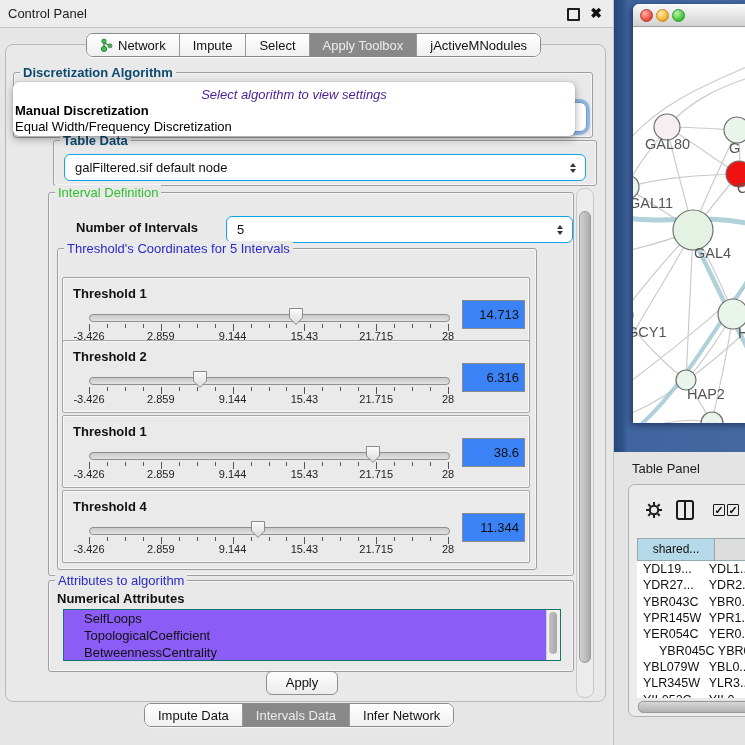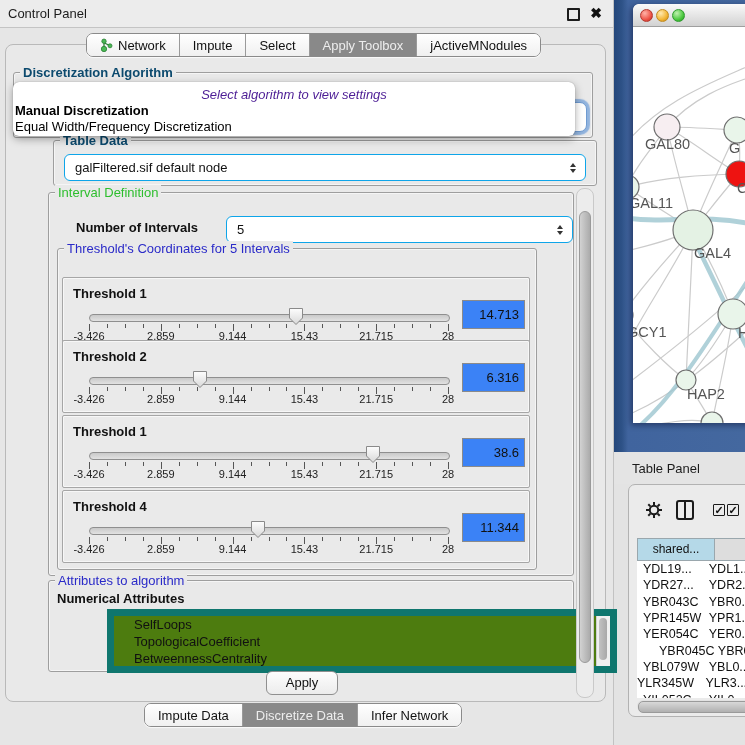--- a/index.html
+++ b/index.html
@@ -50,21 +50,21 @@
   .th-label{position:absolute;left:10px;top:8px;font-size:13px;font-weight:bold;color:#111;}
   .th-track{position:absolute;left:26px;top:36px;width:359px;height:6px;border:1px solid #8f8f8f;border-radius:4px;
             background:linear-gradient(#c9c9c9,#e2e2e2);}
   .th-thumb{position:absolute;top:29px;width:16px;height:19px;z-index:3;}
   .th-tick{position:absolute;width:1px;background:#555;}
   .th-ticklabel{position:absolute;top:52px;width:46px;margin-left:-23px;text-align:center;font-size:11px;font-weight:normal;color:#222;}
   .th-value{position:absolute;left:399px;top:22px;width:56px;height:27px;background:#3b82f6;border:1px solid #8a8a8a;
             font-size:13px;color:#111;text-align:right;line-height:27px;padding-right:5px;}
 
   
-  .attr-list{position:absolute;left:14px;top:28px;width:496px;height:50px;background:#4d7c0f;border:7px solid #0f766e;overflow:hidden;margin-left:44px;}
+  .attr-list{position:absolute;left:14px;top:28px;width:496px;height:50px;background:#8b5cf6;border:1px solid #0f766e;overflow:hidden;}
   .attr-item{font-size:13px;color:#111;line-height:17px;padding-left:20px;white-space:nowrap;}
   .list-scroll{position:absolute;right:0;top:0;width:13px;height:100%;background:#f0f0f0;border-left:1px solid #d0d0d0;}
   .list-thumb{position:absolute;left:2px;top:2px;width:8px;height:42px;border-radius:4px;background:linear-gradient(90deg,#c2c2c2,#a8a8a8);}
 
   .apply-btn{position:absolute;left:266px;top:671px;width:70px;height:22px;border:1px solid #8f8f8f;border-radius:6px;
              background:linear-gradient(#fdfdfd,#ececec);font-size:13px;color:#111;text-align:center;line-height:22px;}
 
   
   .main-scroll{position:absolute;left:576px;top:188px;width:16px;height:508px;background:#ececec;border:1px solid #c9c9c9;border-radius:8px;}
   .main-thumb{position:absolute;left:2px;top:22px;width:10px;height:450px;border-radius:6px;border:1px solid #9a9a9a;
@@ -363,21 +363,21 @@
       </div>
     </div>
 
     <div class="apply-btn">Apply</div>
 
     <div class="segmented" id="bottom-tabbar" style="left:144px;top:703px;z-index:5;">
         <div class="seg">
           <span>Impute Data</span>
         </div>
         <div class="seg selected">
-          <span>Discretize Data</span>
+          <span>Intervals Data</span>
         </div>
         <div class="seg">
           <span>Infer Network</span>
         </div>
       </div>
 
     <div class="main-scroll">
       <div class="main-thumb"></div>
     </div>
   </div>
@@ -488,21 +488,21 @@
         </div>
         <div class="tp-row">
           <div class="tp-cell" style="width: 77px; padding-left: 22px;">YBR045C</div>
           <div class="tp-cell" style="width: 100px; padding-left: 4px;">YBR0...</div>
         </div>
         <div class="tp-row">
           <div class="tp-cell" style="width: 77px; padding-left: 6px;">YBL079W</div>
           <div class="tp-cell" style="width: 100px; padding-left: 4px;">YBL0...</div>
         </div>
         <div class="tp-row">
-          <div class="tp-cell" style="width: 77px; padding-left: 0;">YLR345W</div>
+          <div class="tp-cell" style="width: 77px; padding-left: 6px;">YLR345W</div>
           <div class="tp-cell" style="width: 100px; padding-left: 4px;">YLR3...</div>
         </div>
         <div class="tp-row">
           <div class="tp-cell" style="width: 77px; padding-left: 6px;">YIL052C</div>
           <div class="tp-cell" style="width: 100px; padding-left: 4px;">YIL0...</div>
         </div>
       </div>
     <div class="tp-hscroll">
         <div class="tp-hthumb"></div>
       </div>

